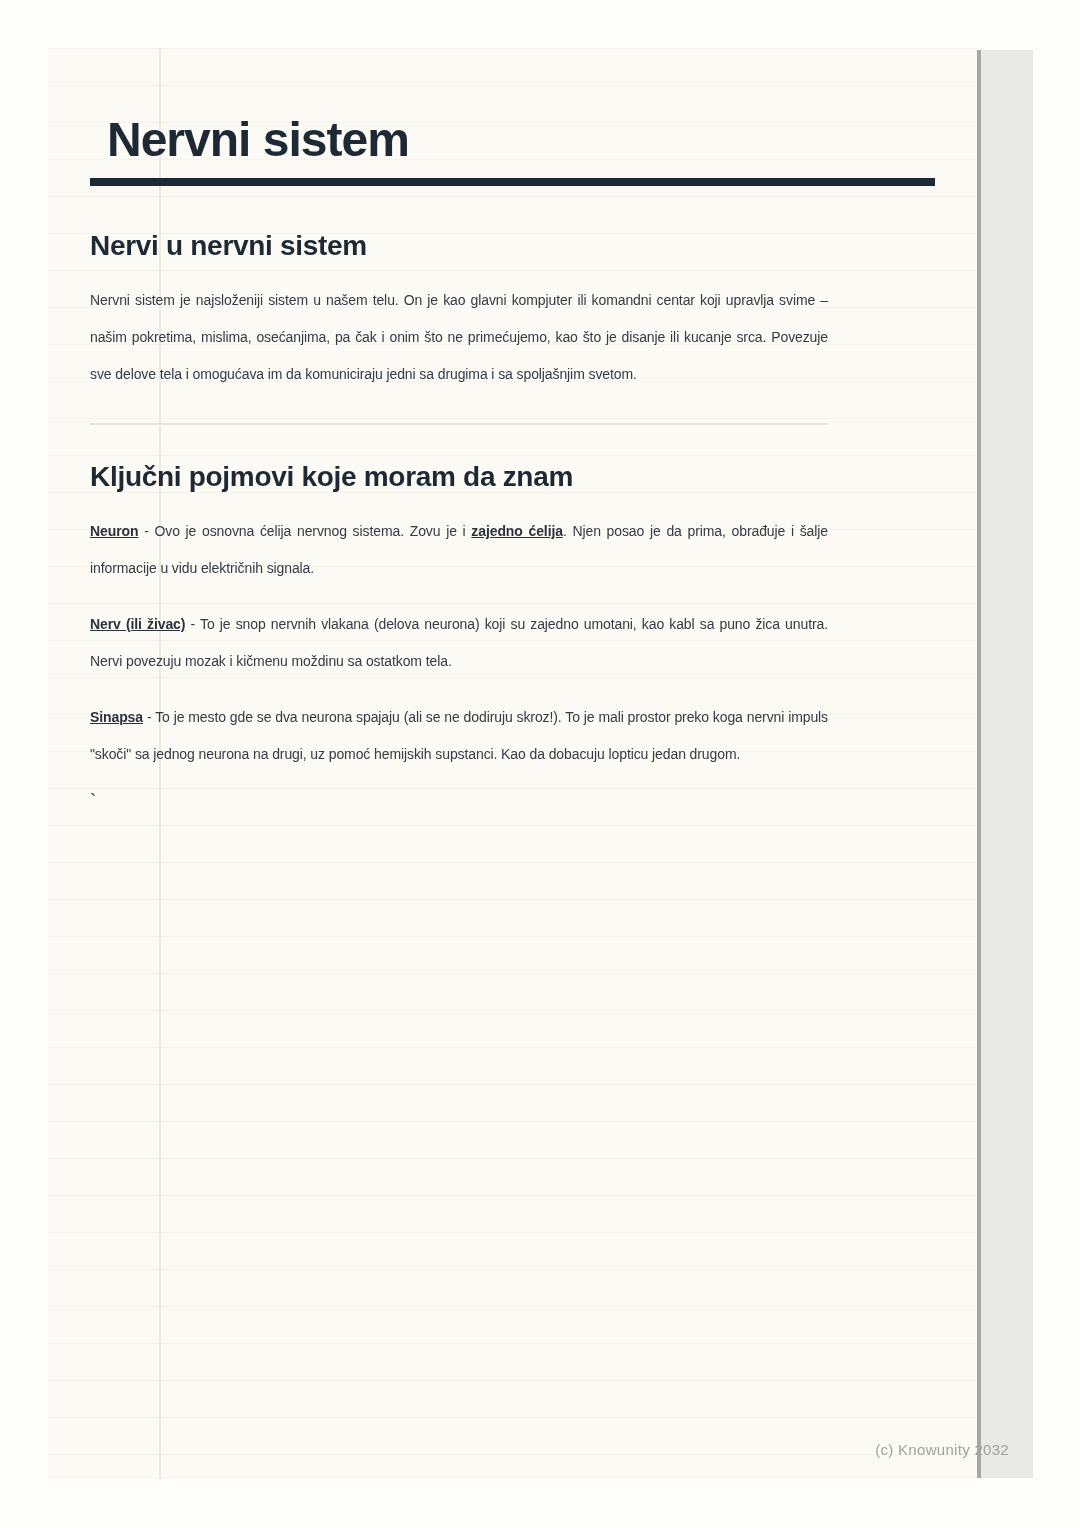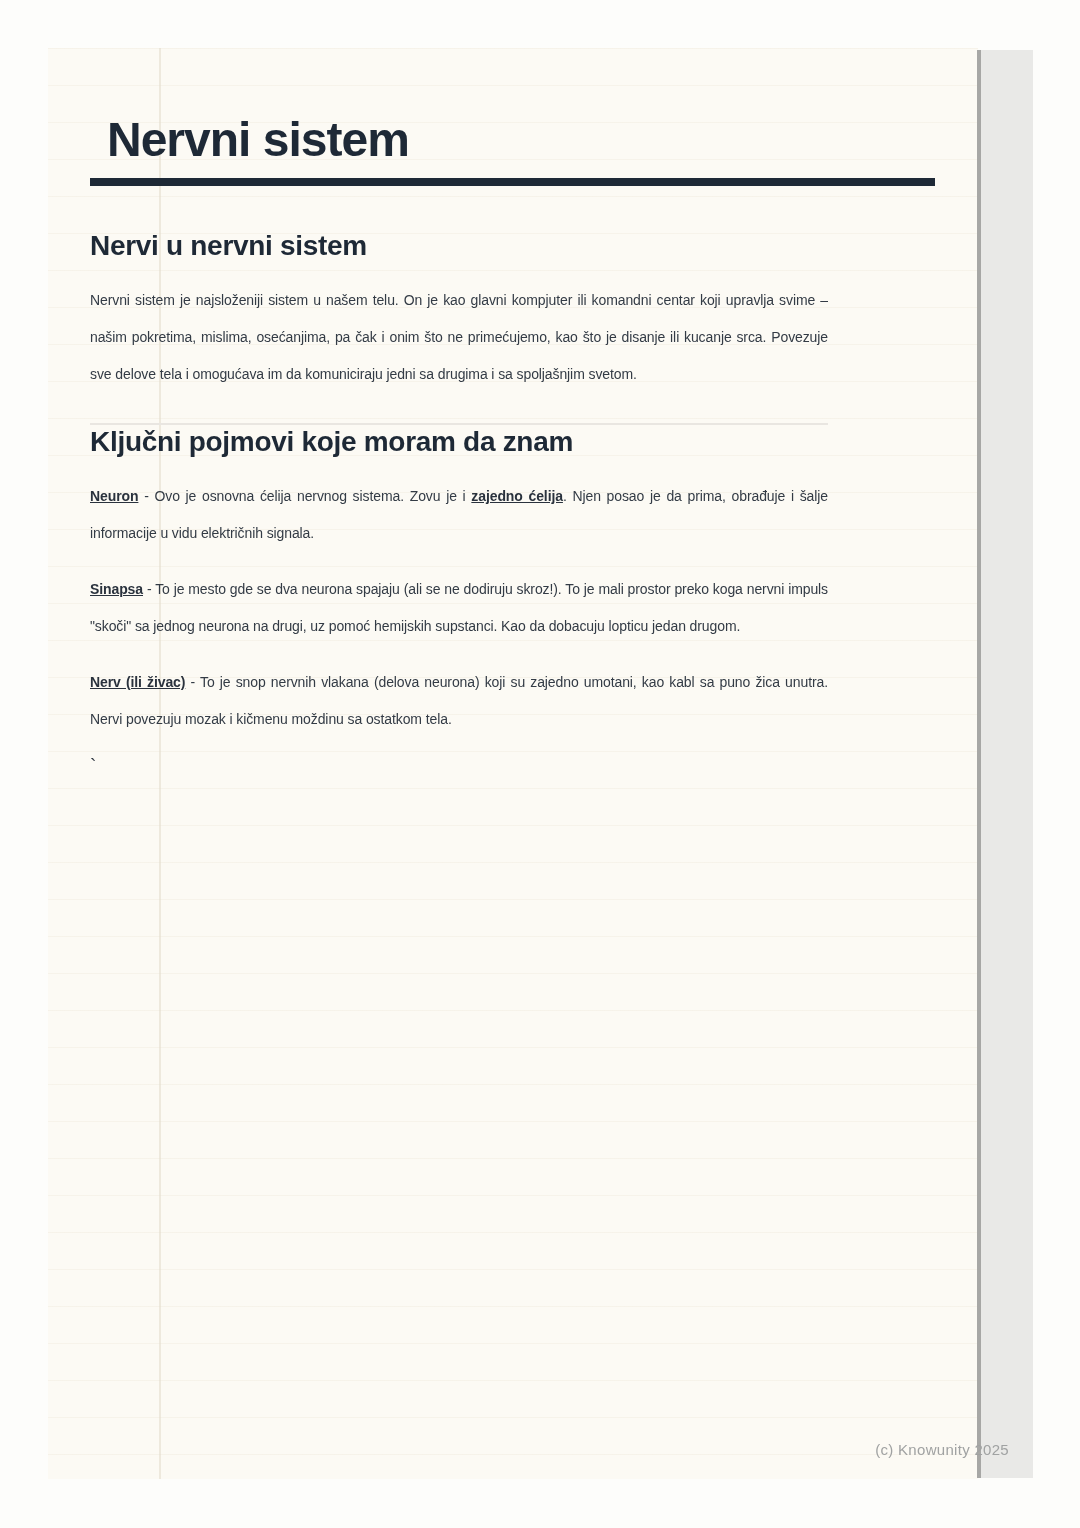--- a/index.html
+++ b/index.html
@@ -66,21 +66,21 @@
   }
   .content h2 {
     margin: 0;
     font-size: 28px;
     line-height: 34px;
     font-weight: 700;
     letter-spacing: -0.3px;
     color: #1e2936;
   }
   .content h2.first  { margin-top: 181px; }
-  .content h2.second { }
+  .content h2.second { margin-top: 35px; }
   .content .paras p {
     margin: 19px 0 0 0;
     font-size: 14px;
     line-height: 37px;
     letter-spacing: -0.1px;
     color: #333b45;
     text-align: justify;
   }
   .content .paras p b { font-weight: 700; color: #2a323d; text-decoration: underline; }
   .content hr.thin-divider {
@@ -131,25 +131,25 @@
       <h2 class="first">Nervi u nervni sistem</h2>
       <div class="paras">
           <p><span>Nervni sistem je najsloženiji sistem u našem telu. On je kao glavni kompjuter ili komandni centar koji upravlja svime – našim pokretima, mislima, osećanjima, pa čak i onim što ne primećujemo, kao što je disanje ili kucanje srca. Povezuje sve delove tela i omogućava im da komuniciraju jedni sa drugima i sa spoljašnjim svetom.</span></p>
         </div>
 
       <hr class="thin-divider">
 
       <h2 class="second">Ključni pojmovi koje moram da znam</h2>
       <div class="paras">
           <p><b>Neuron</b><span> - Ovo je osnovna ćelija nervnog sistema. Zovu je i </span><b>zajedno ćelija</b><span>. Njen posao je da prima, obrađuje i šalje informacije u vidu električnih signala.</span></p>
+          <p><b>Nerv (ili živac)</b><span> - To je snop nervnih vlakana (delova neurona) koji su zajedno umotani, kao kabl sa puno žica unutra. Nervi povezuju mozak i kičmenu moždinu sa ostatkom tela.</span></p>
           <p><b>Sinapsa</b><span> - To je mesto gde se dva neurona spajaju (ali se ne dodiruju skroz!). To je mali prostor preko koga nervni impuls "skoči" sa jednog neurona na drugi, uz pomoć hemijskih supstanci. Kao da dobacuju lopticu jedan drugom.</span></p>
-          <p><b>Nerv (ili živac)</b><span> - To je snop nervnih vlakana (delova neurona) koji su zajedno umotani, kao kabl sa puno žica unutra. Nervi povezuju mozak i kičmenu moždinu sa ostatkom tela.</span></p>
         </div>
 
       <p class="stray">`</p>
     </div>
   </div>
 
   <div class="side-strip"></div>
 
-  <div class="watermark">(c) Knowunity 2025</div>
+  <div class="watermark">(c) Knowunity 2032</div>
 
 </div>
 
 </body></html>

